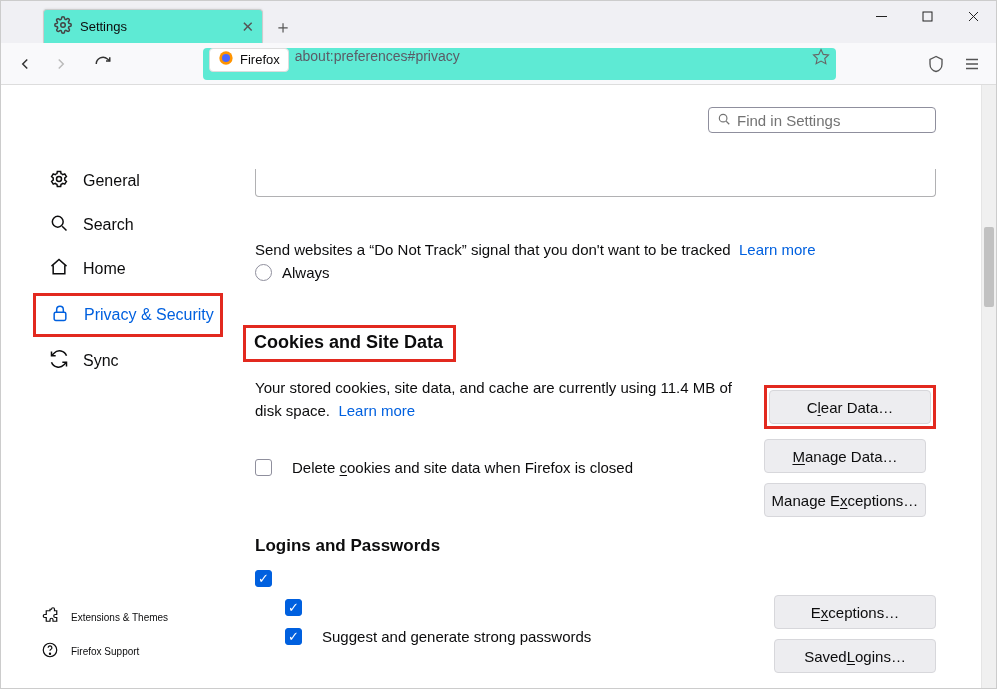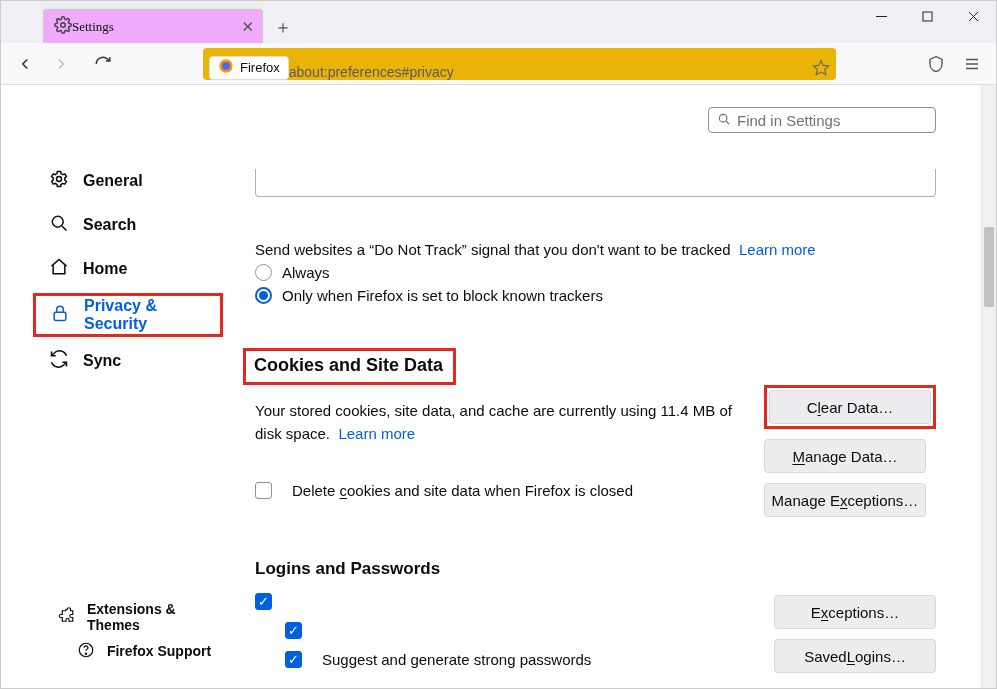--- a/index.html
+++ b/index.html
@@ -32,32 +32,32 @@
     .winbtn {
       width: 46px;
       height: 30px;
       display: flex;
       align-items: center;
       justify-content: center;
       font-size: 13px;
       color: #222;
     }
     .tab {
-      background: #f0abfc;
+      background: #5eead4;
       border: 1px solid #ccc;
       border-bottom: none;
       border-radius: 4px 4px 0 0;
       height: 34px;
       width: 220px;
       display: flex;
       align-items: center;
       padding: 0 8px 0 10px;
+      gap: 8px;
       font-size: 13px;
       box-shadow: 0 -1px 2px rgba(0,0,0,0.05);
-      font-family: Liberation Serif, serif;
     }
     .tab .close {
       margin-left: auto;
       color: #555;
       font-size: 15px;
     }
     .newtab {
       width: 32px;
       height: 32px;
       display: flex;
@@ -83,27 +83,27 @@
       display: flex;
       align-items: center;
       justify-content: center;
       color: #555;
       border-radius: 4px;
     }
     .tb-btn.disabled { color: #bbb; }
     .urlbar {
       flex: 1;
       height: 32px;
-      background: #eab308;
+      background: #5eead4;
       border-radius: 4px;
       display: flex;
-      align-items: flex-end;
+      align-items: flex-start;
       padding: 0 6px;
       margin: 0 80px 0 80px;
-      gap: 0;
+      gap: 6px;
     }
     .identity {
       background: #fff;
       border: 1px solid #ddd;
       border-radius: 4px;
       height: 24px;
       padding: 0 8px;
       display: flex;
       align-items: center;
       gap: 6px;
@@ -139,21 +139,20 @@
       right: 2px;
       top: 142px;
       height: 80px;
       background: #c1c1c1;
       border-radius: 2px;
     }
     .sidebar {
       width: 230px;
       padding: 74px 0 0 0;
       position: relative;
-      font-weight: bold;
     }
     .side-item {
       display: flex;
       align-items: center;
       gap: 14px;
       height: 44px;
       padding: 0 0 0 48px;
       font-size: 16px;
       color: #0c0c0d;
     }
@@ -167,24 +166,23 @@
       position: absolute;
       bottom: 20px;
       left: 0;
       right: 0;
     }
     .side-small {
       display: flex;
       align-items: center;
       gap: 12px;
       height: 34px;
-      padding-left: 56px;
-      font-size: 14px;
+      padding-left: 40px;
+      font-size: 10px;
       color: #0c0c0d;
-      justify-content: center;
     }
     .content {
       flex: 1;
       padding: 20px 60px 0 24px;
       position: relative;
       overflow: hidden;
     }
     .search-box {
       position: absolute;
       top: 22px;
@@ -469,24 +467,20 @@
 
     <div class="empty-field-box"></div>
 
     <div class="dnt-text">
       <span>Send websites a “Do Not Track” signal that you don't want to be tracked</span>&nbsp;&nbsp;<span class="link">Learn more</span>
     </div>
     <div class="radio-row">
       <span class="radio"></span>
       <span>Always</span>
     </div>
-    <div class="radio-row">
-      <span class="radio checked"></span>
-      <span>Only when Firefox is set to block known trackers</span>
-    </div>
 
     <div style="margin-top:44px;">
       <span class="h-wrap highlight-box">
         <span class="section-h" style="margin:0;">Cookies and Site Data</span>
       </span>
     </div>
 
     <div class="btn-col" style="top:300px;">
       <span class="btn-highlight highlight-box">
         <div class="btn">

